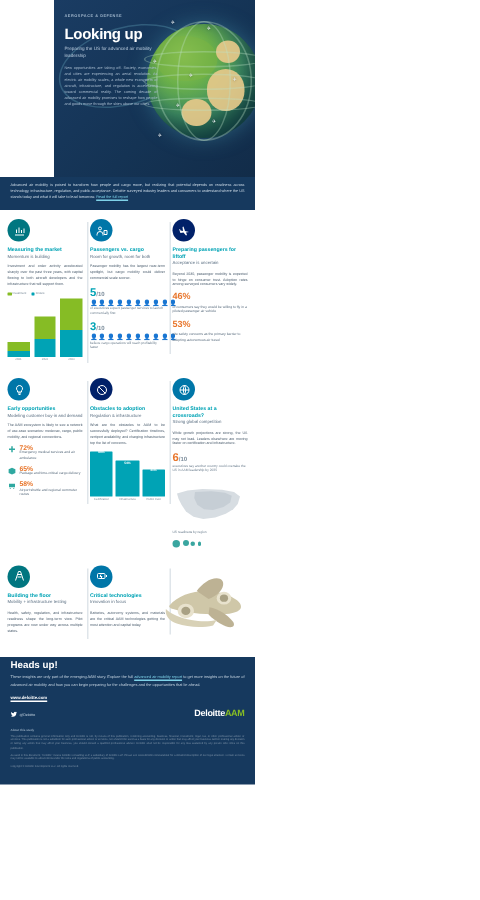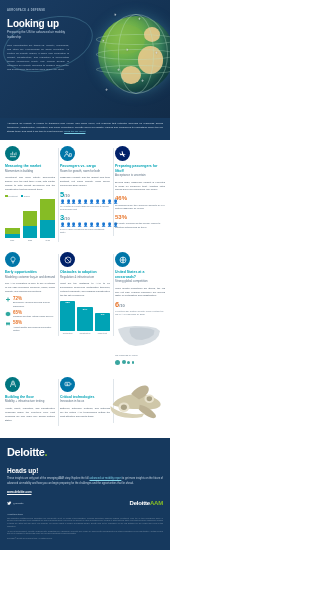--- a/index.html
+++ b/index.html
@@ -11,20 +11,21 @@
   }
   .page { width:170px; height:600px; position:relative; }
 
   
   .hero {
     position:relative;
     height:118px;
     background:#16395e;
     background:linear-gradient(135deg,#1a3c63 0%,#143354 60%,#122c49 100%);
     overflow:hidden;
+    margin-left:36px;
   }
   .eyebrow {
     position:absolute; left:7px; top:9px;
     font-size:2.6px; letter-spacing:.35px;
     color:#9fb6cc; text-transform:uppercase; font-weight:bold;
   }
   .hero-title {
     position:absolute; left:7px; top:18px;
     font-size:10px; font-weight:bold; color:#ffffff;
     letter-spacing:-.2px;
@@ -447,23 +448,20 @@
             <ellipse cx="72" cy="36" rx="8" ry="7" fill="#e8e2cd"></ellipse>
             <ellipse cx="72" cy="36" rx="4.5" ry="4" fill="#a9a184"></ellipse>
             <path fill="#d8d1b6" d="M8 48c6 6 16 10 28 12 10 2 20 2 28 0l-4 6c-12 3-28 2-40-2-8-3-13-8-12-16z"></path>
           </svg>
         </div>
       </div>
 
     </div>
   </div>
 
-  <div class="logoblock">
-    <div class="logo-big"><span>Deloitte</span><span class="dot">.</span></div>
-  </div>
 
   <div class="footer">
     <h2>Heads up!</h2>
     <p class="lead"><span>These insights are only part of the emerging AAM story. Explore the full </span><a href="#">advanced air mobility report</a><span> to get more insights on the future of advanced air mobility and how you can begin preparing for the challenges and the opportunities that lie ahead.</span></p>
     <a class="site" href="#">www.deloitte.com</a>
     <div class="social-row">
       <div class="twitter">
         <svg viewBox="0 0 24 24" fill="#ffffff">
             <path d="M23 5a9 9 0 0 1-2.6.7A4.5 4.5 0 0 0 22.4 3a9 9 0 0 1-2.9 1.1 4.5 4.5 0 0 0-7.7 4.1A12.8 12.8 0 0 1 2.5 3.5a4.5 4.5 0 0 0 1.4 6 4.4 4.4 0 0 1-2-.6 4.5 4.5 0 0 0 3.6 4.4 4.5 4.5 0 0 1-2 .1 4.5 4.5 0 0 0 4.2 3.1A9 9 0 0 1 1 18.5a12.7 12.7 0 0 0 6.9 2c8.3 0 12.8-6.9 12.8-12.8v-.6A9 9 0 0 0 23 5z"></path>
           </svg>

